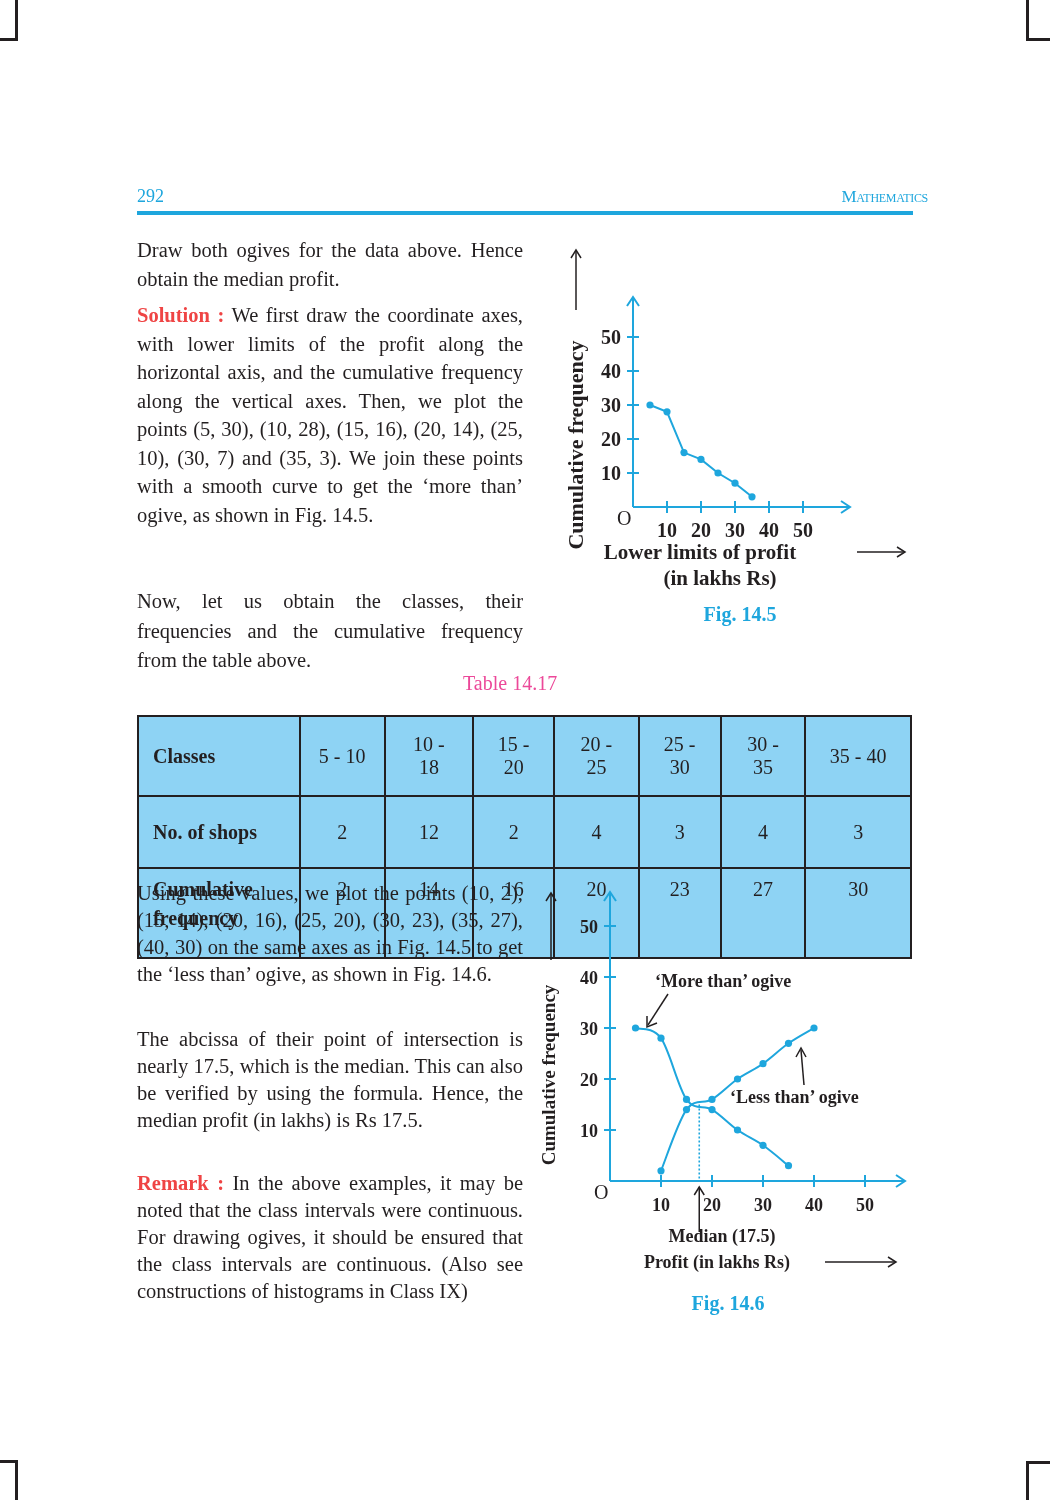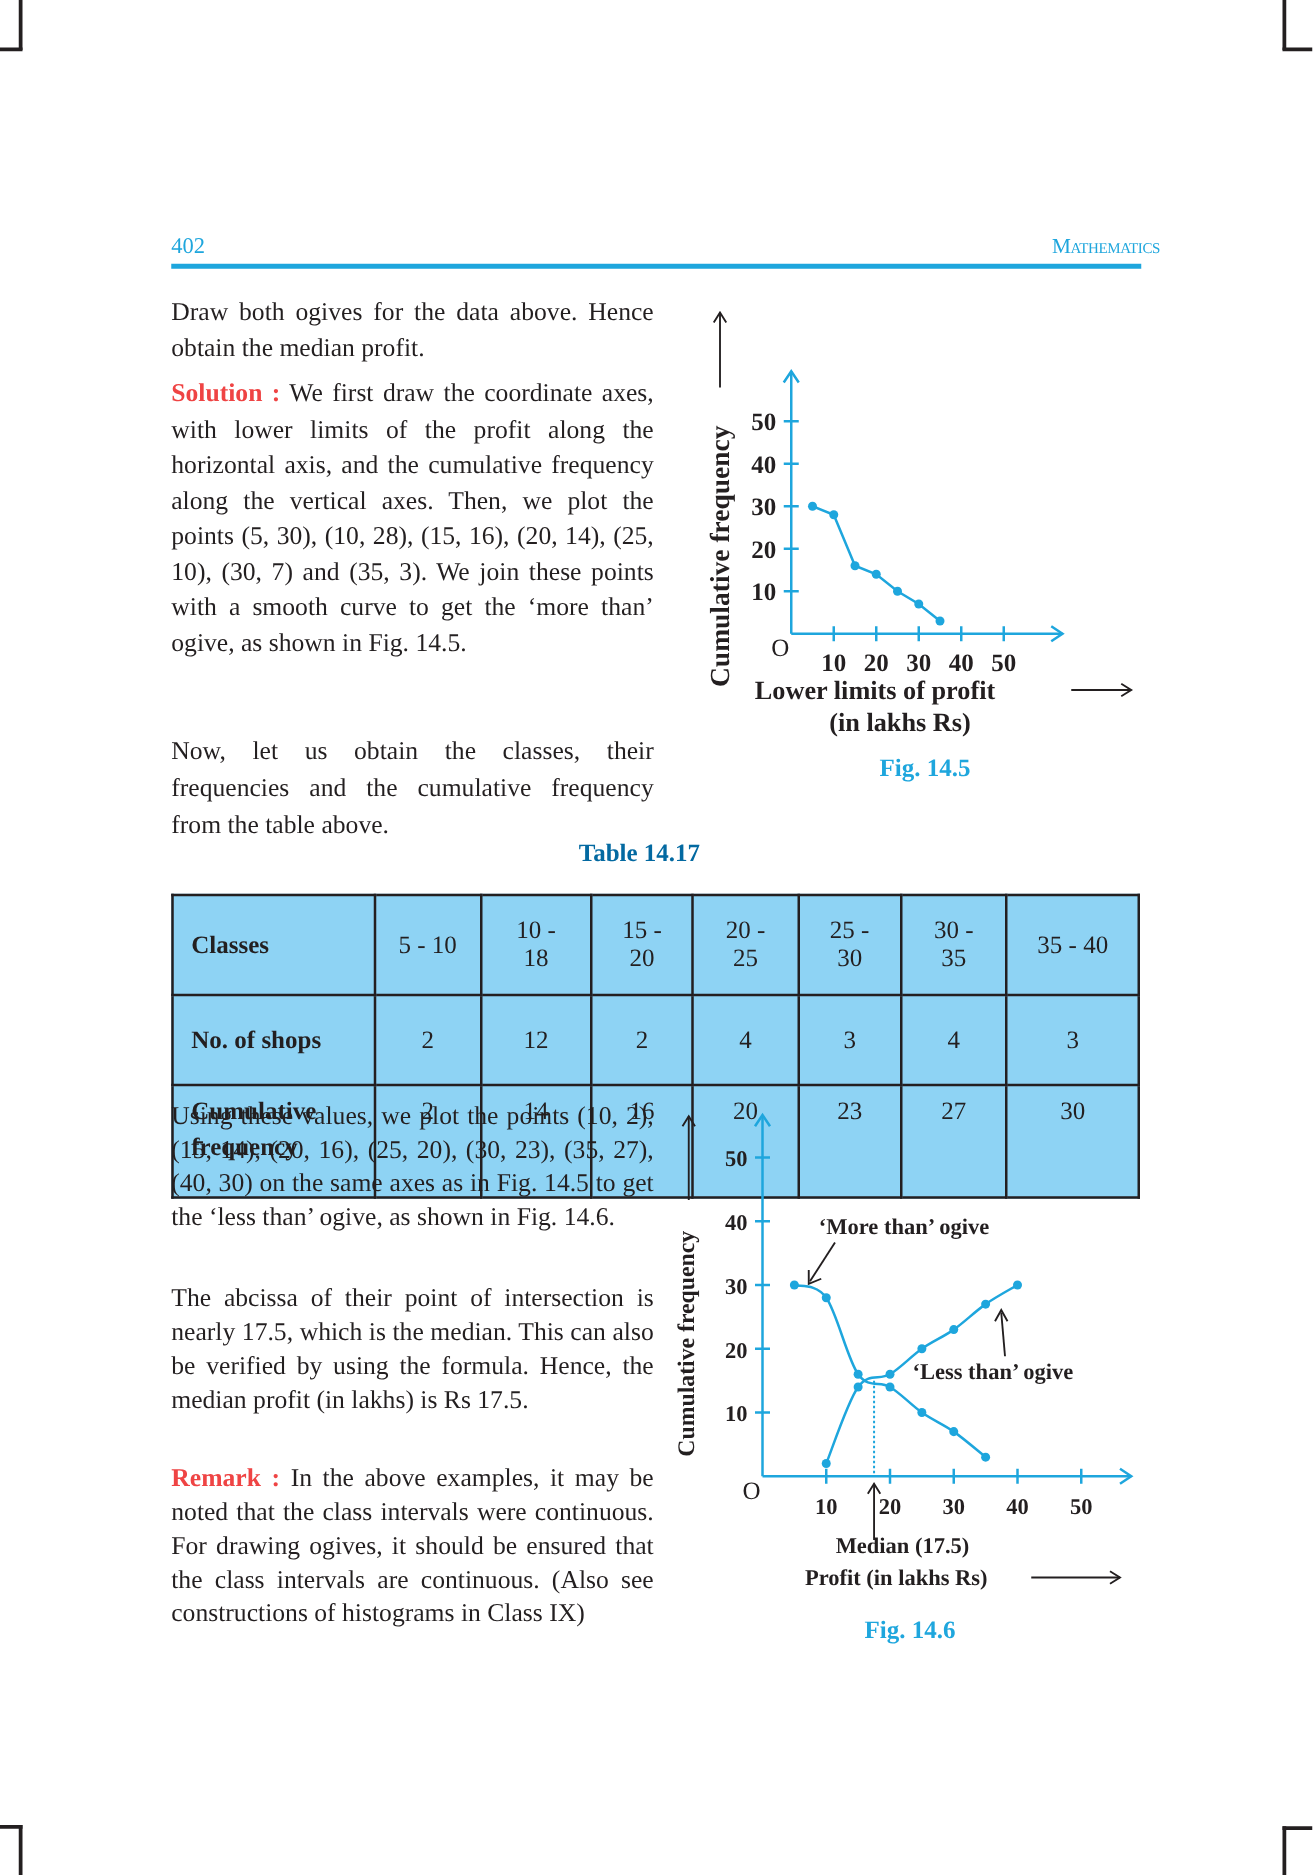--- a/index.html
+++ b/index.html
@@ -5,42 +5,42 @@
   html, body { margin:0; padding:0; }
   body { width:1050px; height:1500px; position:relative; background:#ffffff; overflow:hidden;
          font-family:"Liberation Serif", serif; color:#231f20; }
   .abs { position:absolute; }
   .crop { position:absolute; background:#231f20; }
   .hdr-num { left:137px; top:186px; font-size:18px; color:#1ea6dd; }
   .hdr-title { right:122px; top:187px; font-size:17px; color:#1ea6dd; font-variant:small-caps; letter-spacing:-0.3px; }
   .hdr-rule { left:137px; top:211px; width:776px; height:4px; background:#1ea6dd; }
   .para { font-size:20.5px; line-height:28.5px; text-align:justify; width:386px; left:137px; }
   .para .kw { color:#ef4444; font-weight:bold; }
-  .caption { color:#0369a1; font-weight:bold; font-size:20px; }
+  .caption { color:#ec4899; font-weight:normal; font-size:20px; }
   table.data { position:absolute; left:137px; top:715px; width:775px; border-collapse:collapse; background:#8ed3f4; font-size:20px; }
   table.data td { border:2px solid #231f20; text-align:center; vertical-align:top; padding:16px; }
   table.data td.lab { text-align:left; padding-left:14px; font-weight:bold; }
   table.data tr.r1 td { height:40px; vertical-align:middle; }
   table.data tr.r2 td { height:38px; vertical-align:middle; }
   table.data tr.r3 td { height:66px; padding-top:6px; line-height:29px; }
   svg text { font-family:"Liberation Serif", serif; }
 </style>
 </head>
 <body>
 
 <div class="crop" style="left:15px;top:0;width:3px;height:40px;"></div>
 <div class="crop" style="left:0;top:38px;width:18px;height:3px;"></div>
 <div class="crop" style="left:1026px;top:0;width:3px;height:40px;"></div>
 <div class="crop" style="left:1026px;top:38px;width:24px;height:3px;"></div>
 <div class="crop" style="left:15px;top:1460px;width:3px;height:40px;"></div>
 <div class="crop" style="left:0;top:1460px;width:18px;height:3px;"></div>
 <div class="crop" style="left:1026px;top:1461px;width:3px;height:40px;"></div>
 <div class="crop" style="left:1026px;top:1461px;width:24px;height:3px;"></div>
 
-<div class="abs hdr-num">402</div>
+<div class="abs hdr-num">292</div>
 <div class="abs hdr-title">Mathematics</div>
 <div class="abs hdr-rule"></div>
 
 <p class="abs para" style="top:236px;margin:0;">Draw both ogives for the data above. Hence obtain the median profit.</p>
 <p class="abs para" style="top:301px;margin:0;"><span class="kw">Solution :</span><span> We first draw the coordinate axes, with lower limits of the profit along the horizontal axis, and the cumulative frequency along the vertical axes. Then, we plot the points (5, 30), (10, 28), (15, 16), (20, 14), (25, 10), (30, 7) and (35, 3). We join these points with a smooth curve to get the ‘more than’ ogive, as shown in Fig. 14.5.</span></p>
 <p class="abs para" style="top:587px;margin:0;line-height:29.5px;">Now, let us obtain the classes, their frequencies and the cumulative frequency from the table above.</p>
 
 <svg class="abs" id="fig1" style="left:550px;top:240px;" width="370" height="400" viewBox="0 0 370 400">
     <line x1="83" y1="267" x2="300" y2="267" stroke="#1ea6dd" stroke-width="2"></line>
     <path d="M291,261 L300,267 L291,273" fill="none" stroke="#1ea6dd" stroke-width="2"></path>

